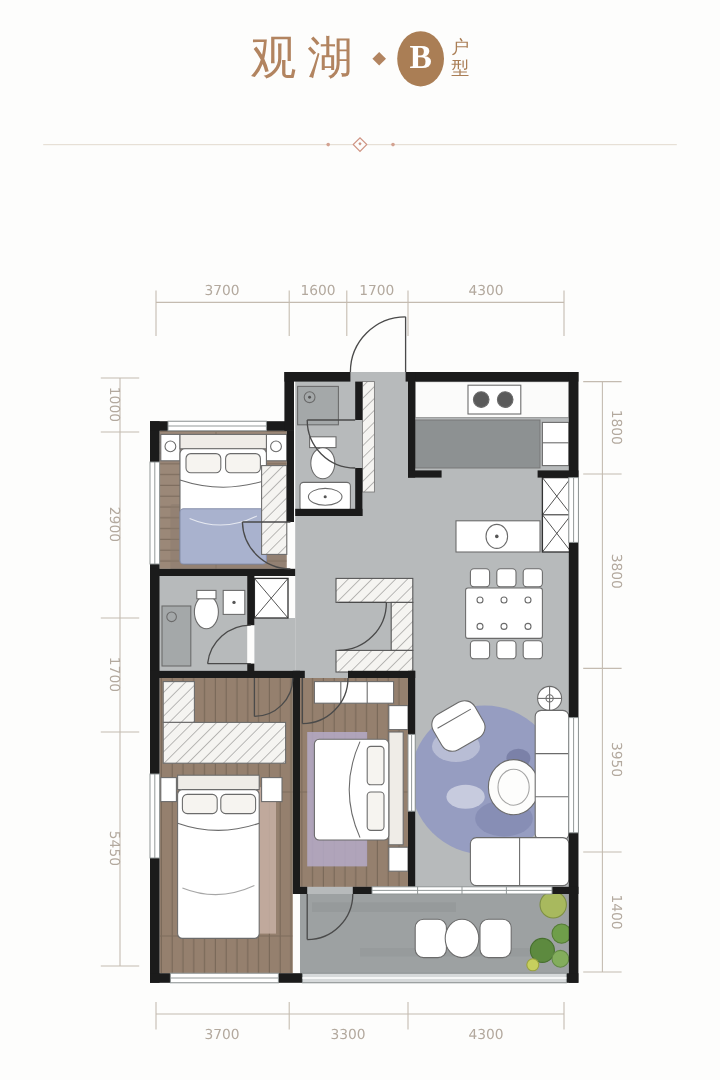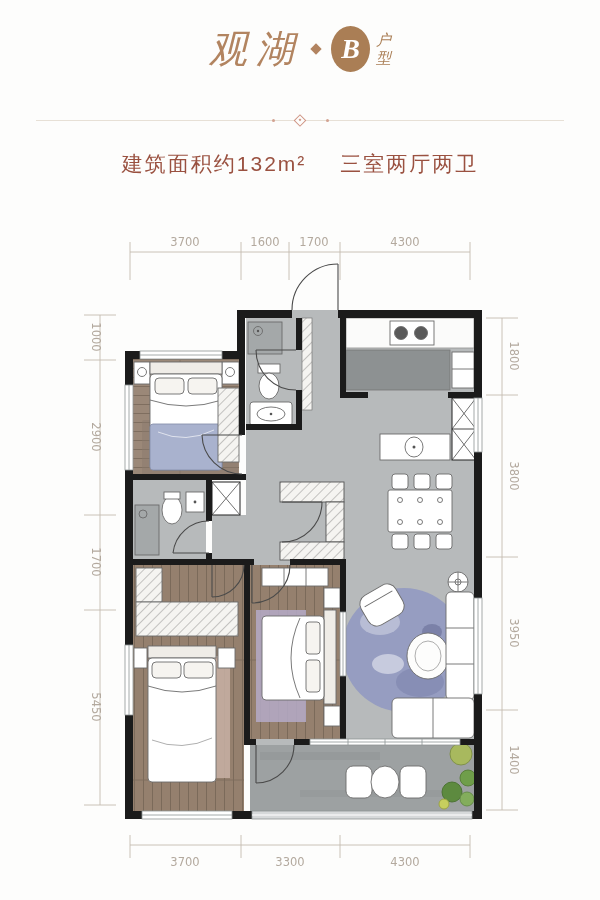--- a/index.html
+++ b/index.html
@@ -4,21 +4,21 @@
 <style>
   html,body{margin:0;padding:0;}
   .page{
     position:relative;width:600px;height:900px;
     background:#fdfdfc;overflow:hidden;
     font-family:"Liberation Sans",sans-serif;
   }
   
   .title-row{
     position:absolute;top:26px;left:0;right:0;
-    display:flex;align-items:center;justify-content:center;gap:9px;font-style:italic;
+    display:flex;align-items:center;justify-content:center;gap:9px;
   }
   .title-name{
     font-size:38px;color:#b28460;letter-spacing:9px;font-weight:400;line-height:1;
   }
   .title-sep{
     width:8px;height:8px;background:#b28460;transform:rotate(45deg);
     margin-right:2px;flex:0 0 auto;
   }
   .unit-badge{
     width:39px;height:46px;border-radius:50%;background:#aa7e55;
@@ -70,24 +70,20 @@
   </div>
 
   <div class="divider">
     <span class="dot l"></span>
     <span class="orn">
         <i></i>
       </span>
     <span class="dot r"></span>
   </div>
 
-  <div class="subtitle">
-    <span>建筑面积约132m²</span>
-    <span>三室两厅两卫</span>
-  </div>
 
   <svg class="plan" width="600" height="900" viewBox="0 0 600 900">
     <defs>
       <pattern id="hatch" width="7" height="7" patternUnits="userSpaceOnUse" patternTransform="rotate(45)">
         <rect width="7" height="7" fill="#f5f4f1"></rect>
         <line x1="0" y1="0" x2="0" y2="7" stroke="#8f8f8d" stroke-width="1"></line>
       </pattern>
       <pattern id="woodH" width="120" height="9" patternUnits="userSpaceOnUse">
         <rect width="120" height="9" fill="#9b8878"></rect>
         <line x1="0" y1="8.5" x2="120" y2="8.5" stroke="#7f6e5f" stroke-width="1"></line>

